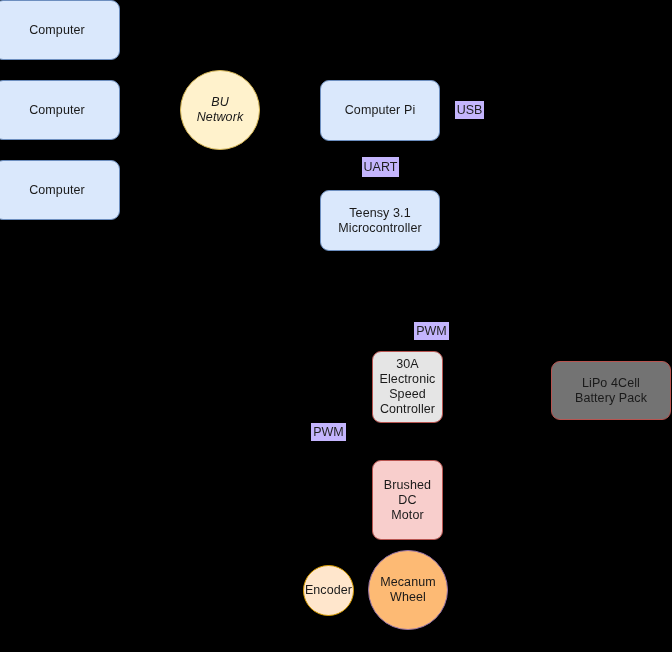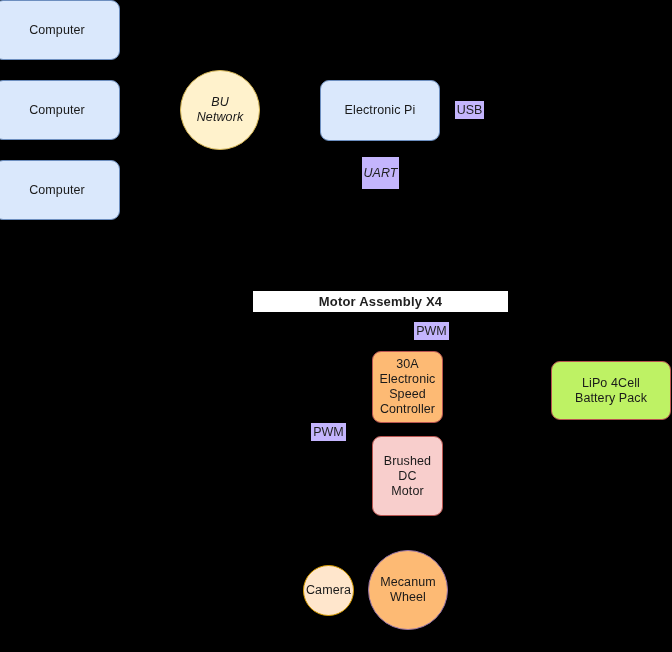--- a/index.html
+++ b/index.html
@@ -82,42 +82,45 @@
       <span class="label">Computer</span>
     </div>
     <div class="node rect" style="left: -6px; top: 160px; width: 126px; height: 60px; background: rgb(218, 232, 252); border-color: rgb(108, 142, 191);">
       <span class="label">Computer</span>
     </div>
     <div class="node circle" style="left: 180px; top: 70px; width: 80px; height: 80px; background: rgb(255, 242, 204); border-color: rgb(214, 182, 86); font-style: italic;">
       <span class="label">BU
 Network</span>
     </div>
     <div class="node rect" style="left: 320px; top: 80px; width: 120px; height: 61px; background: rgb(218, 232, 252); border-color: rgb(108, 142, 191);">
-      <span class="label">Electronic Pi</span>
+      <span class="label">Computer Pi</span>
     </div>
-    <div class="node rect" style="left: 372px; top: 351px; width: 71px; height: 72px; background: #fdba74; border-color: rgb(184, 84, 80);">
+    <div class="node rect" style="left: 320px; top: 190px; width: 120px; height: 61px; background: rgb(218, 232, 252); border-color: rgb(108, 142, 191);">
+      <span class="label">Teensy 3.1
+Microcontroller</span>
+    </div>
+    <div class="node rect" style="left: 372px; top: 351px; width: 71px; height: 72px; background: #e5e5e5; border-color: rgb(184, 84, 80);">
       <span class="label">30A
 Electronic
 Speed
 Controller</span>
     </div>
-    <div class="node rect" style="left: 551px; top: 361px; width: 120px; height: 59px; background: #bef264; border-color: rgb(184, 84, 80);">
+    <div class="node rect" style="left: 551px; top: 361px; width: 120px; height: 59px; background: #737373; border-color: rgb(184, 84, 80);">
       <span class="label">LiPo 4Cell
 Battery Pack</span>
     </div>
-    <div class="node rect" style="left: 372px; top: 436px; width: 71px; height: 80px; background: rgb(248, 206, 204); border-color: rgb(184, 84, 80);">
+    <div class="node rect" style="left: 372px; top: 460px; width: 71px; height: 80px; background: rgb(248, 206, 204); border-color: rgb(184, 84, 80);">
       <span class="label">Brushed
 DC
 Motor</span>
     </div>
     <div class="node circle" style="left: 303px; top: 565px; width: 51px; height: 51px; background: rgb(255, 230, 204); border-color: rgb(215, 155, 0);">
-      <span class="label">Camera</span>
+      <span class="label">Encoder</span>
     </div>
     <div class="node circle" style="left: 368px; top: 550px; width: 80px; height: 80px; background: #fdba74; border-color: rgb(150, 115, 166);">
       <span class="label">Mecanum
 Wheel</span>
     </div>
-    <div class="group-bar" style="left: 253px; top: 291px; width: 255px; height: 21px;">Motor Assembly X4</div>
     <div class="edge-label" style="left: 455px; top: 101px; width: 29px; height: 18px;">USB</div>
-    <div class="edge-label" style="left: 362px; top: 157px; width: 37px; height: 32px; font-style: italic;">UART</div>
+    <div class="edge-label" style="left: 362px; top: 157px; width: 37px; height: 20px;">UART</div>
     <div class="edge-label" style="left: 414px; top: 322px; width: 35px; height: 18px;">PWM</div>
     <div class="edge-label" style="left: 311px; top: 423px; width: 35px; height: 18px;">PWM</div>
   </div>
 
 </body></html>

